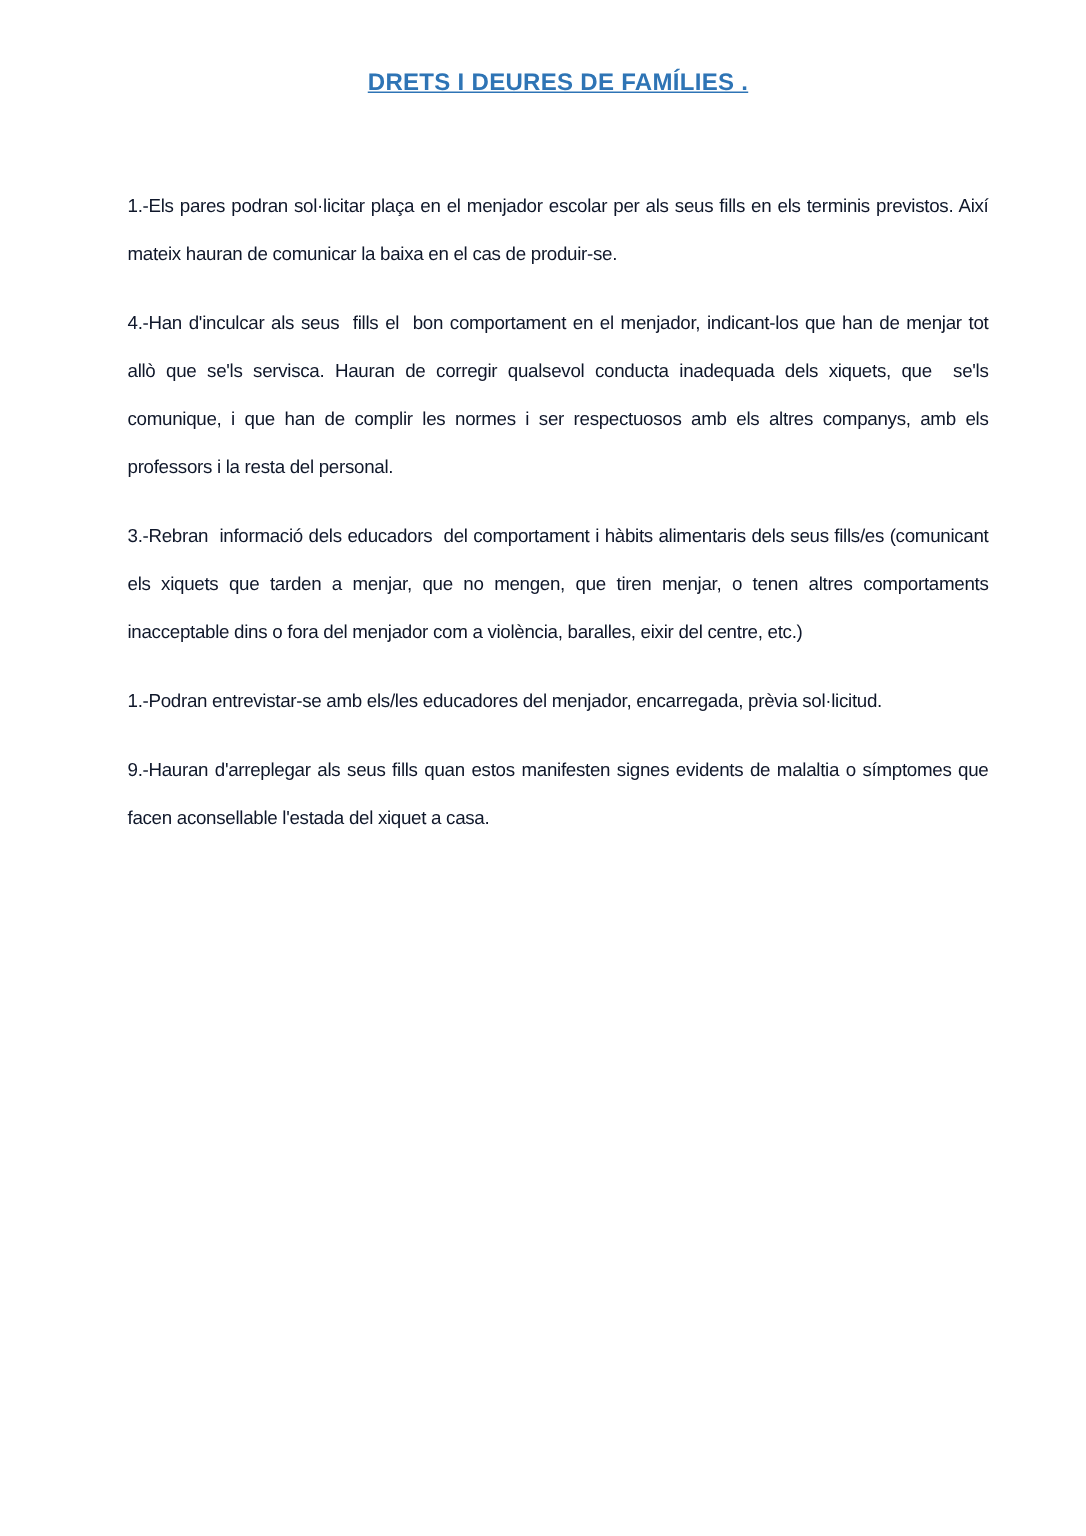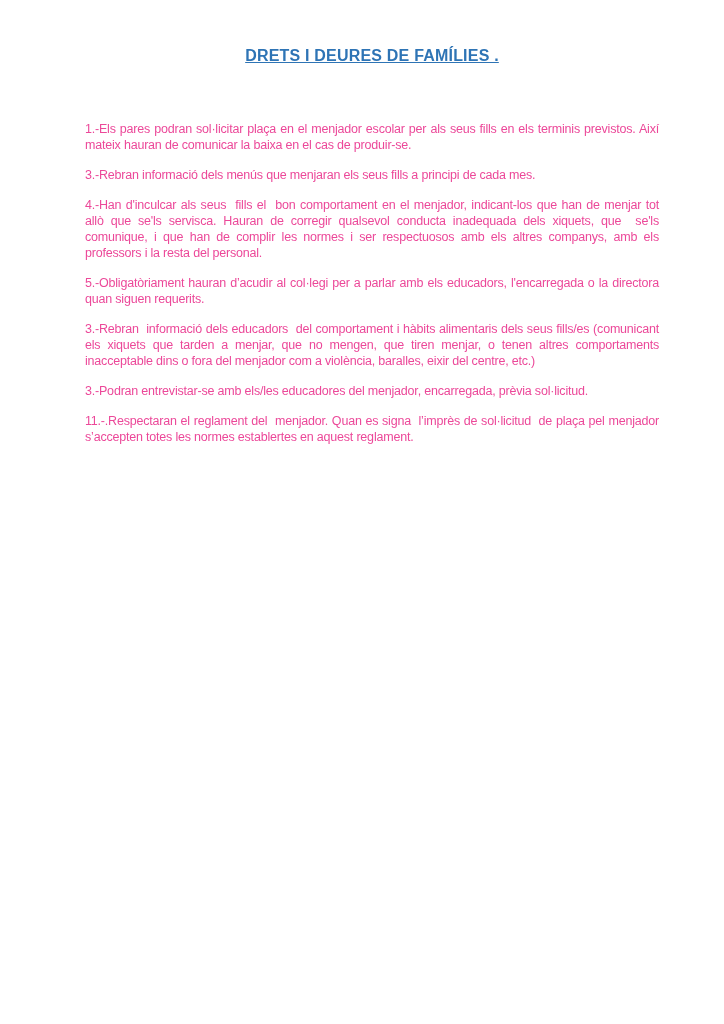--- a/index.html
+++ b/index.html
@@ -26,33 +26,31 @@
     font-weight: bold;
     color: #2e74b5;
     text-align: center;
     text-decoration: underline;
     letter-spacing: 0.2px;
     margin: 0 0 56px 0;
   }
   .para {
     font-size: 12.5px;
     letter-spacing: -0.2px;
-    line-height: 16px;
+    line-height: 32px;
     margin: 0 0 14px 0;
     text-align: justify;
     white-space: pre-wrap;
-    color: #ec4899;
+    color: #0f172a;
   }
 </style>
 </head>
 <body>
 
 <div class="page">
   <h1 class="doc-title">DRETS I DEURES DE FAMÍLIES .</h1>
 
   <p class="para">1.-Els pares podran sol·licitar plaça en el menjador escolar per als seus fills en els terminis previstos. Així mateix hauran de comunicar la baixa en el cas de produir-se.</p>
-  <p class="para">3.-Rebran informació dels menús que menjaran els seus fills a principi de cada mes.</p>
   <p class="para">4.-Han d'inculcar als seus  fills el  bon comportament en el menjador, indicant-los que han de menjar tot      allò que se'ls servisca. Hauran de corregir qualsevol conducta inadequada dels xiquets, que  se'ls comunique, i que han de complir les normes i ser respectuosos amb els altres companys, amb els professors i la resta del personal.</p>
-  <p class="para">5.-Obligatòriament hauran d’acudir al col·legi per a parlar amb els educadors, l'encarregada o la directora quan siguen requerits.</p>
   <p class="para">3.-Rebran  informació dels educadors  del comportament i hàbits alimentaris dels seus fills/es (comunicant els xiquets que tarden a menjar, que no mengen, que tiren menjar, o tenen altres comportaments inacceptable dins o fora del menjador com a violència, baralles, eixir del centre, etc.)</p>
-  <p class="para">3.-Podran entrevistar-se amb els/les educadores del menjador, encarregada, prèvia sol·licitud.</p>
-  <p class="para">11.-.Respectaran el reglament del  menjador. Quan es signa  l’imprès de sol·licitud  de plaça pel menjador s’accepten totes les normes establertes en aquest reglament.</p>
+  <p class="para">1.-Podran entrevistar-se amb els/les educadores del menjador, encarregada, prèvia sol·licitud.</p>
+  <p class="para">9.-Hauran d'arreplegar als seus fills quan estos manifesten signes evidents de malaltia o símptomes que facen aconsellable l'estada del xiquet a casa.</p>
 </div>
 
 </body></html>

